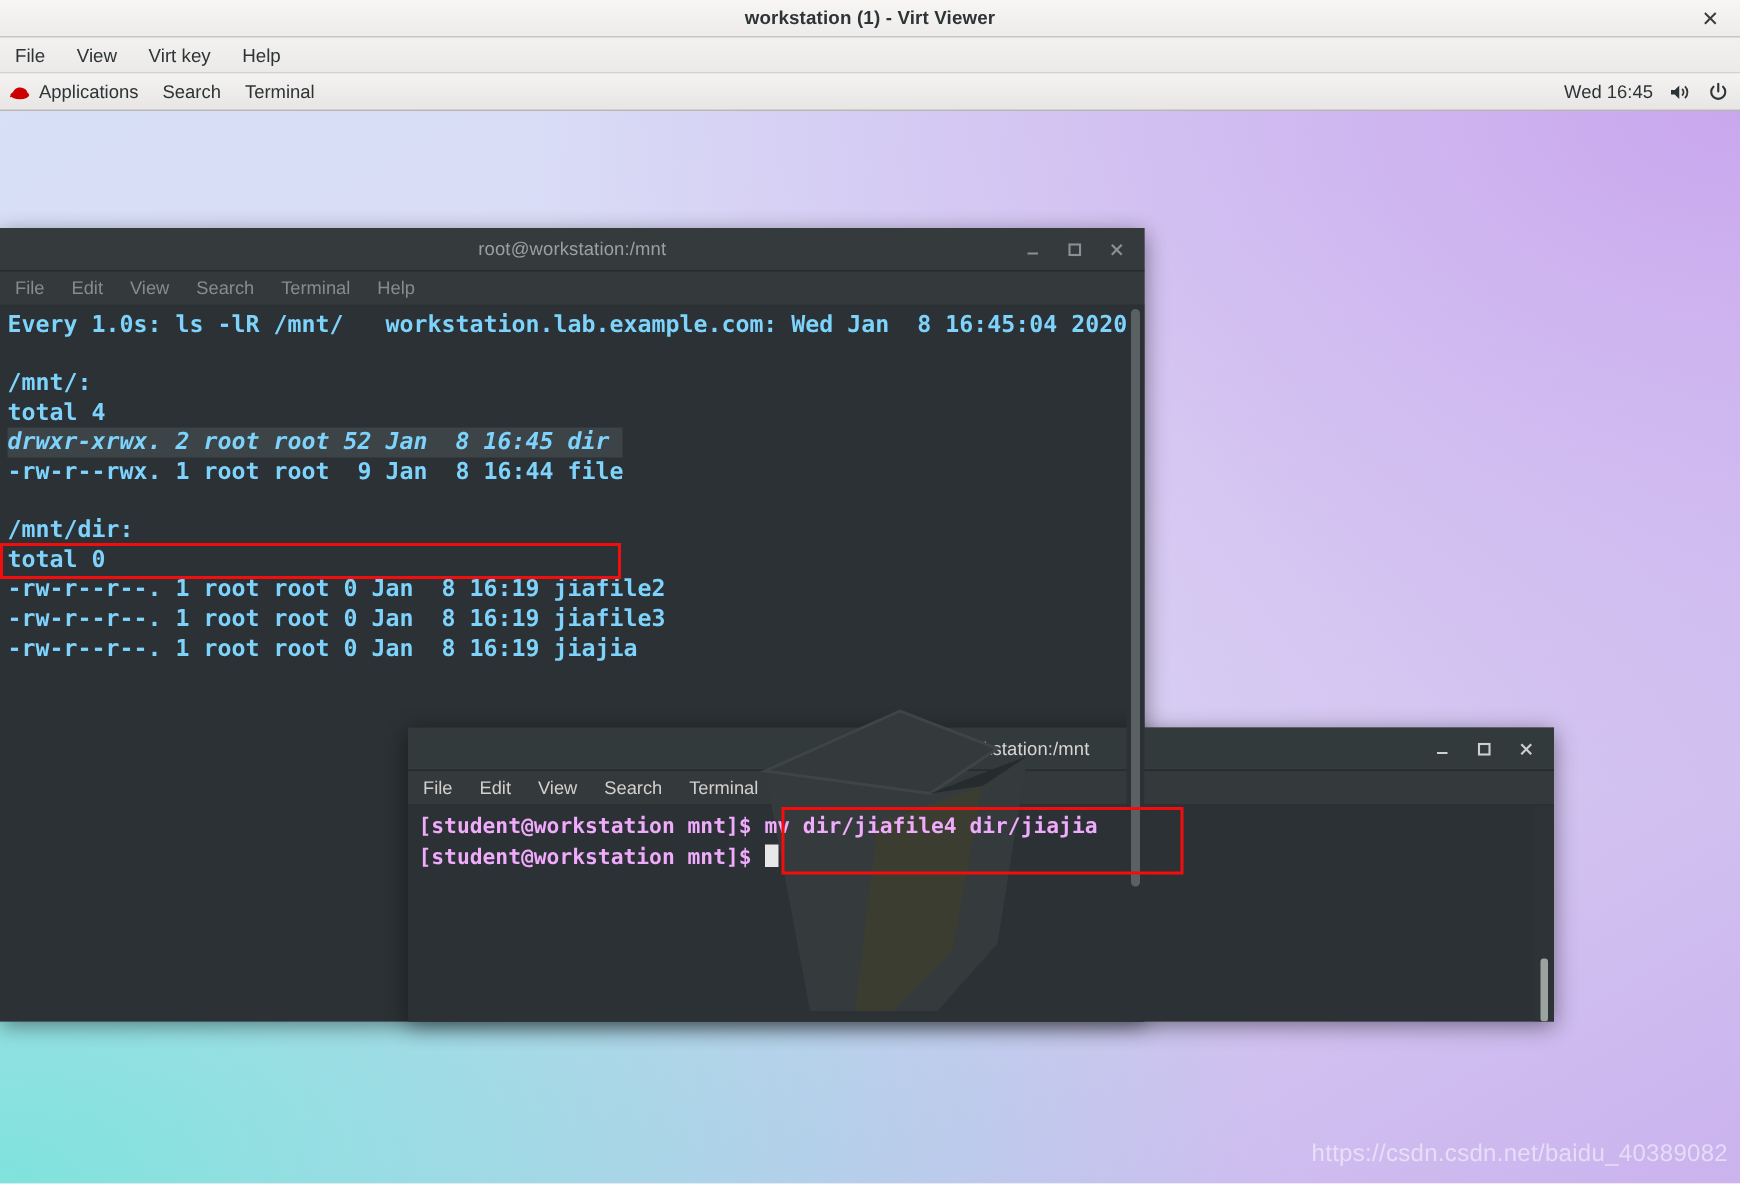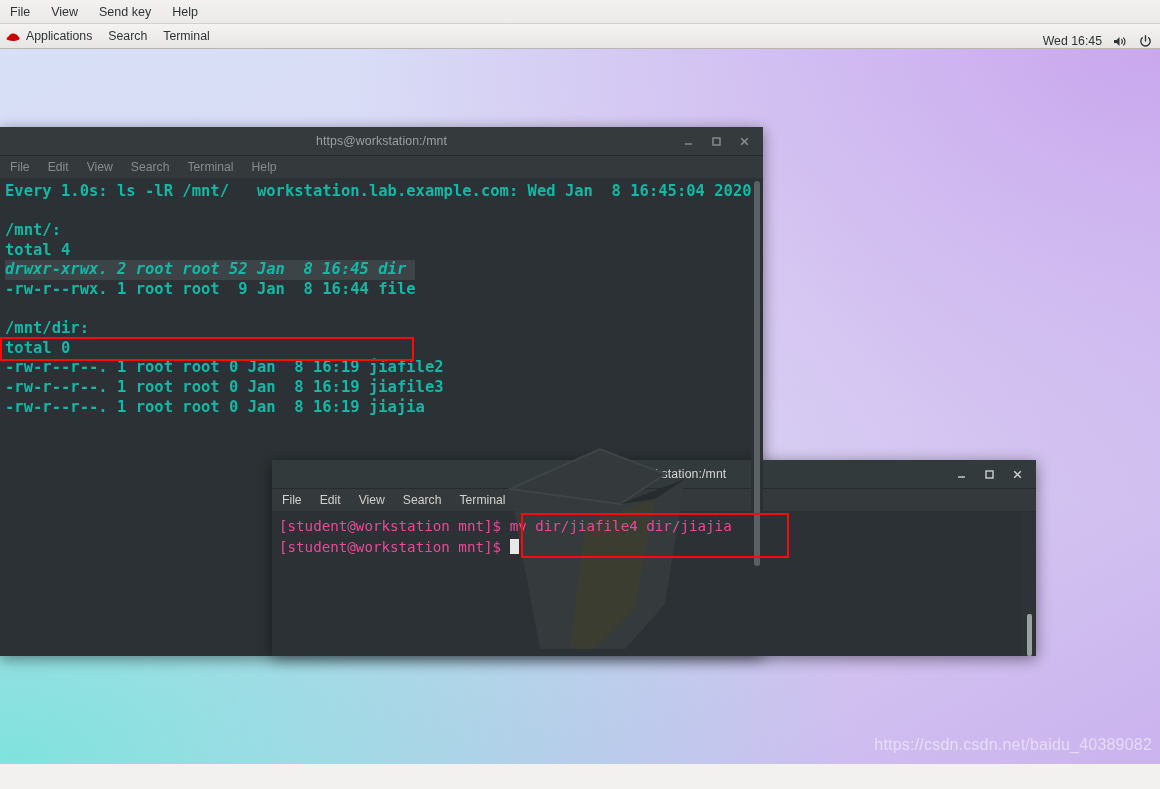--- a/index.html
+++ b/index.html
@@ -74,21 +74,21 @@
   }
   .rh-logo {
     display: inline-block;
     width: 15px; height: 11px;
     position: relative;
   }
   .rh-logo svg { display: block; }
   .panel-right {
     position: absolute;
     right: 8px; top: 0; bottom: 0;
-    display: flex; align-items: flex-end; gap: 11px;
+    display: flex; align-items: center; gap: 11px;
   }
   .panel-clock { font-size: 12.3px; color: #2e3436; }
   .panel-ico { display: flex; align-items: center; color: #2e3436; }
 
   
   #desktop {
     position: relative;
     width: 1160px;
     height: 715px;
     overflow: hidden;
@@ -180,21 +180,21 @@
 
   
   #term-root {
     left: 0; top: 78px;
     width: 763px; height: 529px;
   }
   #term-root .term-body { background: #2b3134; }
   #term-root .term-lines {
     font-size: 15.5px;
     line-height: 19.6px;
-    color: #14b8a6;
+    color: #7dd3fc;
     font-weight: bold;
     padding-left: 3px;
   }
   #term-root .term-scroll { background: #2b3134; width: 12px; }
   #term-root .term-scroll .thumb {
     background: #596163;
     top: 2px; height: 385px;
     left: 3px; width: 6px;
   }
   .watch-wm {
@@ -214,22 +214,22 @@
 
   
   #term-student {
     left: 272px; top: 411px;
     width: 764px; height: 196px;
   }
   #term-student .term-body { background: #2b3134; padding-top: 4px; }
   #term-student .term-lines {
     font-size: 14.2px;
     line-height: 21px;
-    color: #ec4899;
-    font-weight: normal;
+    color: #f0abfc;
+    font-weight: bold;
     padding-left: 5px;
   }
   #term-student .term-scroll { background: #2d3336; width: 13px; }
   #term-student .term-scroll .thumb {
     background: #9ba39e;
     top: 102px; bottom: 0; left: 4px; width: 5px;
     border-radius: 2px;
   }
   .blk-cursor {
     display: inline-block;
@@ -257,25 +257,29 @@
     z-index: 60;
     letter-spacing: 0.2px;
     font-family: "Liberation Sans", sans-serif;
   }
 </style>
 </head>
 <body>
 
 <div id="app-window">
 
+  <div class="vv-titlebar">
+    <span class="vv-title">workstation (1) - Virt Viewer</span>
+    <span class="vv-close">✕</span>
+  </div>
 
   <div class="vv-menubar">
     <span class="mi">File</span>
     <span class="mi">View</span>
-    <span class="mi">Send key</span>
+    <span class="mi">Virt key</span>
     <span class="mi">Help</span>
   </div>
 
   <div class="gnome-panel">
     <div class="panel-left">
       <div class="panel-item">
         <span class="rh-logo">
           <svg width="15" height="11" viewBox="0 0 15 11">
             <ellipse cx="7.2" cy="6.4" rx="6.3" ry="2.7" fill="#cc0000"></ellipse>
             <path d="M2.2 6.2 C2.6 3.0 5.0 1.2 7.6 1.4 C10.4 1.6 12.4 3.4 12.6 6.0 C10.0 4.6 4.8 4.6 2.2 6.2 Z" fill="#cc0000"></path>
@@ -306,21 +310,21 @@
           <line x1="6.5" y1="0.8" x2="6.5" y2="6" stroke="#2e3436" stroke-width="1.4" stroke-linecap="round"></line>
         </svg>
       </span>
     </div>
   </div>
 
   <div id="desktop">
 
     <div class="term-window unfocused" id="term-root">
       <div class="term-titlebar">
-        <span class="term-title">https@workstation:/mnt</span>
+        <span class="term-title">root@workstation:/mnt</span>
         <div class="win-buttons">
           <span class="win-btn">
             <svg width="11" height="11" viewBox="0 0 11 11">
                 <line x1="2" y1="8" x2="9" y2="8" stroke="currentColor" stroke-width="1.4"></line>
               </svg>
           </span>
           <span class="win-btn">
             <svg width="11" height="11" viewBox="0 0 11 11">
                 <rect x="2" y="2" width="7" height="7" stroke="currentColor" stroke-width="1.4" fill="none"></rect>
               </svg>

